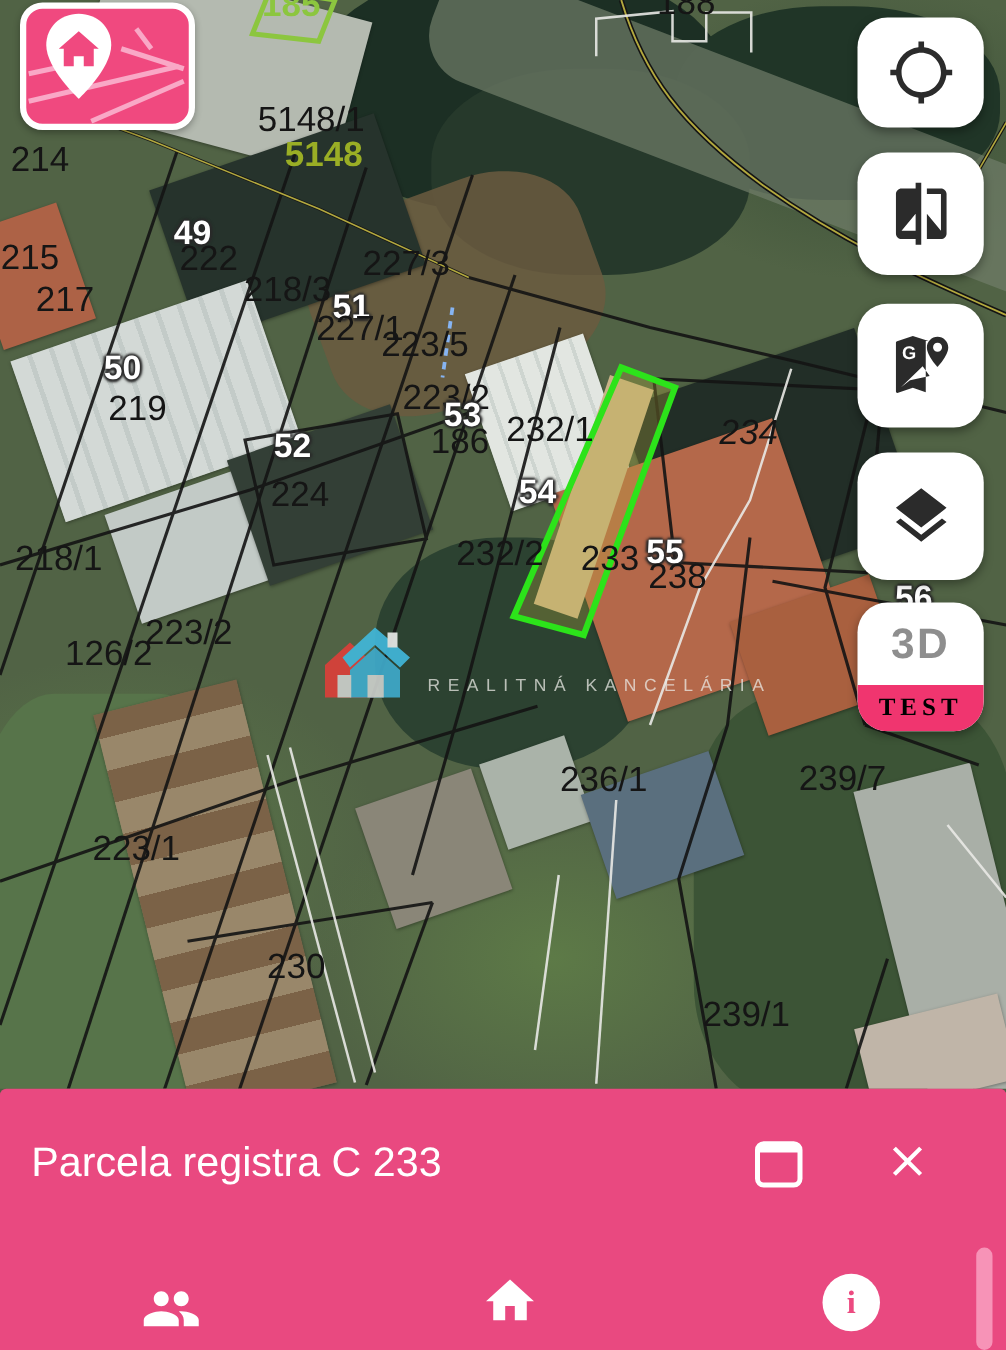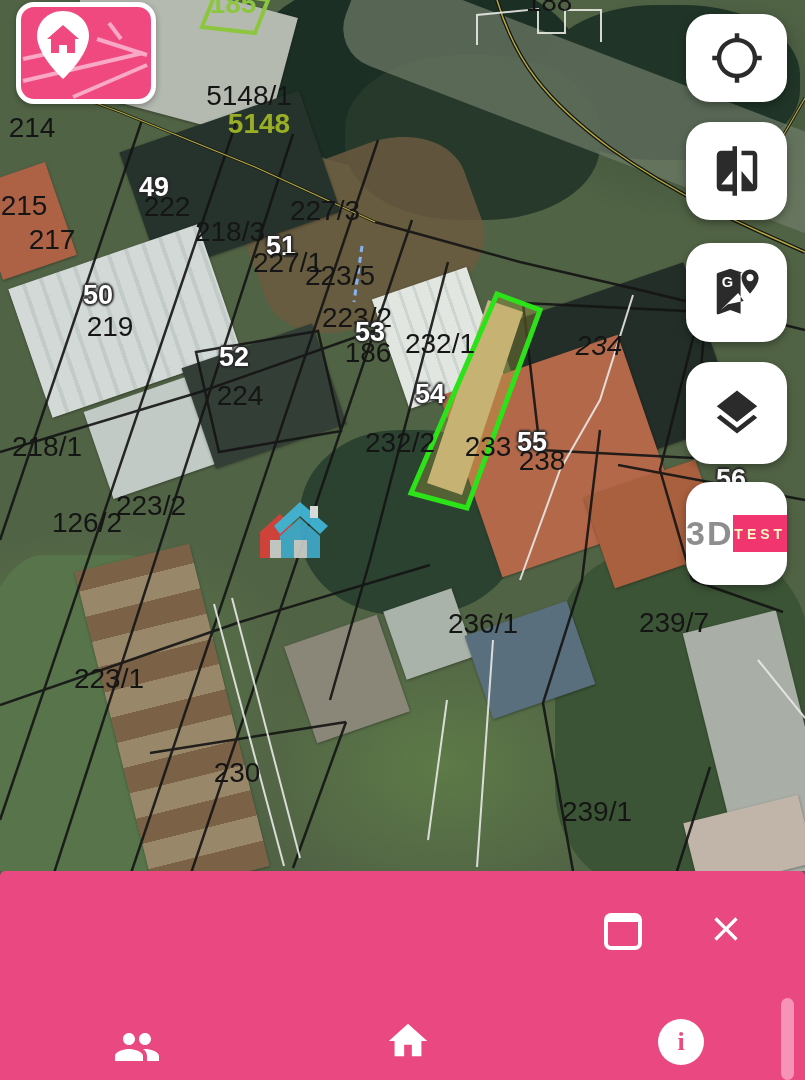--- a/index.html
+++ b/index.html
@@ -27,25 +27,25 @@
             text-shadow:0 1px 2px rgba(0,0,0,.25);}
   #wm-sub{position:absolute;left:92px;top:48px;font-size:14px;letter-spacing:6px;
           color:rgba(235,235,230,.8);white-space:nowrap;}
   
   #logo-btn{position:absolute;left:16px;top:2px;width:130px;height:92px;background:#f0497f;
             border:5px solid #fff;border-radius:18px;box-shadow:0 2px 6px rgba(0,0,0,.3);cursor:pointer;}
   
   .ctl{position:absolute;left:686px;width:101px;background:#fff;border-radius:24px;
        box-shadow:0 3px 8px rgba(0,0,0,.35);display:flex;align-items:center;justify-content:center;cursor:pointer;}
   .ctl svg{width:54px;height:54px;fill:#2b2b2b;}
-  #btn-3d{overflow:hidden;padding:0;justify-content:flex-start;}
+  #btn-3d{flex-direction:column;overflow:hidden;padding:0;justify-content:flex-start;}
   #btn-3d .d3{flex:1;display:flex;align-items:center;justify-content:center;width:100%;
       color:#8e8e8e;font-size:34px;font-weight:bold;letter-spacing:2px;}
-  #btn-3d .test{width:100%;height:37px;background:#f0356f;color:#fef9c3;display:flex;align-items:center;
-      justify-content:center;font-size:14px;font-weight:bold;letter-spacing:4px;}
+  #btn-3d .test{width:100%;height:37px;background:#f0356f;color:#000000;display:flex;align-items:center;
+      justify-content:center;font-size:20px;font-weight:bold;letter-spacing:4px;font-family:Liberation Serif, serif;}
   
   #panel{position:absolute;left:0;top:871px;width:805px;height:209px;background:#e94980;
          border-radius:5px 5px 0 0;}
   #panel-title{position:absolute;left:25px;top:40px;font-size:33px;color:#fff;}
   #win-btn{position:absolute;left:604px;top:42px;width:30px;height:24px;border:4px solid #fff;
            border-top-width:9px;border-radius:7px;cursor:pointer;}
   #close-btn{position:absolute;left:706px;top:38px;width:40px;height:40px;cursor:pointer;}
   #close-btn svg{width:40px;height:40px;fill:#fff;}
   .nav-ic{position:absolute;cursor:pointer;}
   .nav-ic svg{fill:#fff;}
@@ -181,20 +181,21 @@
 
   <div id="watermark">
     <svg width="80" height="72" viewBox="0 0 80 72">
       <path d="M10,40 L30,22 L50,40 L50,66 L10,66 Z" fill="#d9403a"></path>
       <path d="M24,34 L50,10 L78,34 L70,42 L50,24 L30,42 Z" fill="#41b6d8"></path>
       <path d="M30,44 L50,26 L70,44 L70,66 L30,66 Z" fill="#3fa9c9"></path>
       <rect x="44" y="48" width="13" height="18" fill="#c9cdc9"></rect>
       <rect x="20" y="48" width="11" height="18" fill="#c9cdc9"></rect>
       <rect x="60" y="14" width="8" height="12" fill="#e6e8e6"></rect>
     </svg>
+    <div id="wm-sub">REALITNÁ KANCELÁRIA</div>
   </div>
 </div>
 
 <div id="logo-btn">
   <svg width="130" height="92" viewBox="0 0 130 92">
     <g stroke="#f9a8c6" stroke-width="4" fill="none">
       <path d="M2,52 L58,40"></path>
         <path d="M2,74 L122,46"></path>
         <path d="M52,90 L126,58"></path>
       <path d="M76,32 L126,48"></path>
@@ -226,20 +227,21 @@
   <svg viewBox="0 0 24 24">
     <path d="M11.99 18.54l-7.37-5.73L3 14.07l9 7 9-7-1.63-1.27-7.38 5.74zM12 16l7.36-5.73L21 9l-9-7-9 7 1.63 1.27L12 16z"></path>
   </svg>
 </div>
 <div class="ctl" id="btn-3d" style="top:482px;height:103px;">
   <div class="d3">3D</div>
   <div class="test">TEST</div>
 </div>
 
 <div id="panel">
+  <div id="panel-title">Parcela registra C 233</div>
   <div id="win-btn"></div>
   <div id="close-btn">
     <svg viewBox="0 0 24 24">
       <path d="M19 6.41 17.59 5 12 10.59 6.41 5 5 6.41 10.59 12 5 17.59 6.41 19 12 13.41 17.59 19 19 17.59 13.41 12z"></path>
     </svg>
   </div>
 
   <div class="nav-ic" style="left:112px;top:152px;">
     <svg width="50" height="40" viewBox="0 0 24 20">
       <path d="M16 11c1.66 0 2.99-1.34 2.99-3S17.66 5 16 5c-1.66 0-3 1.34-3 3s1.34 3 3 3zm-8 0c1.66 0 2.99-1.34 2.99-3S9.66 5 8 5C6.34 5 5 6.34 5 8s1.34 3 3 3zm0 2c-2.33 0-7 1.17-7 3.5V19h14v-2.5c0-2.33-4.67-3.5-7-3.5zm8 0c-.29 0-.62.02-.97.05 1.16.84 1.97 1.97 1.97 3.45V19h6v-2.5c0-2.33-4.67-3.5-7-3.5z"></path>

